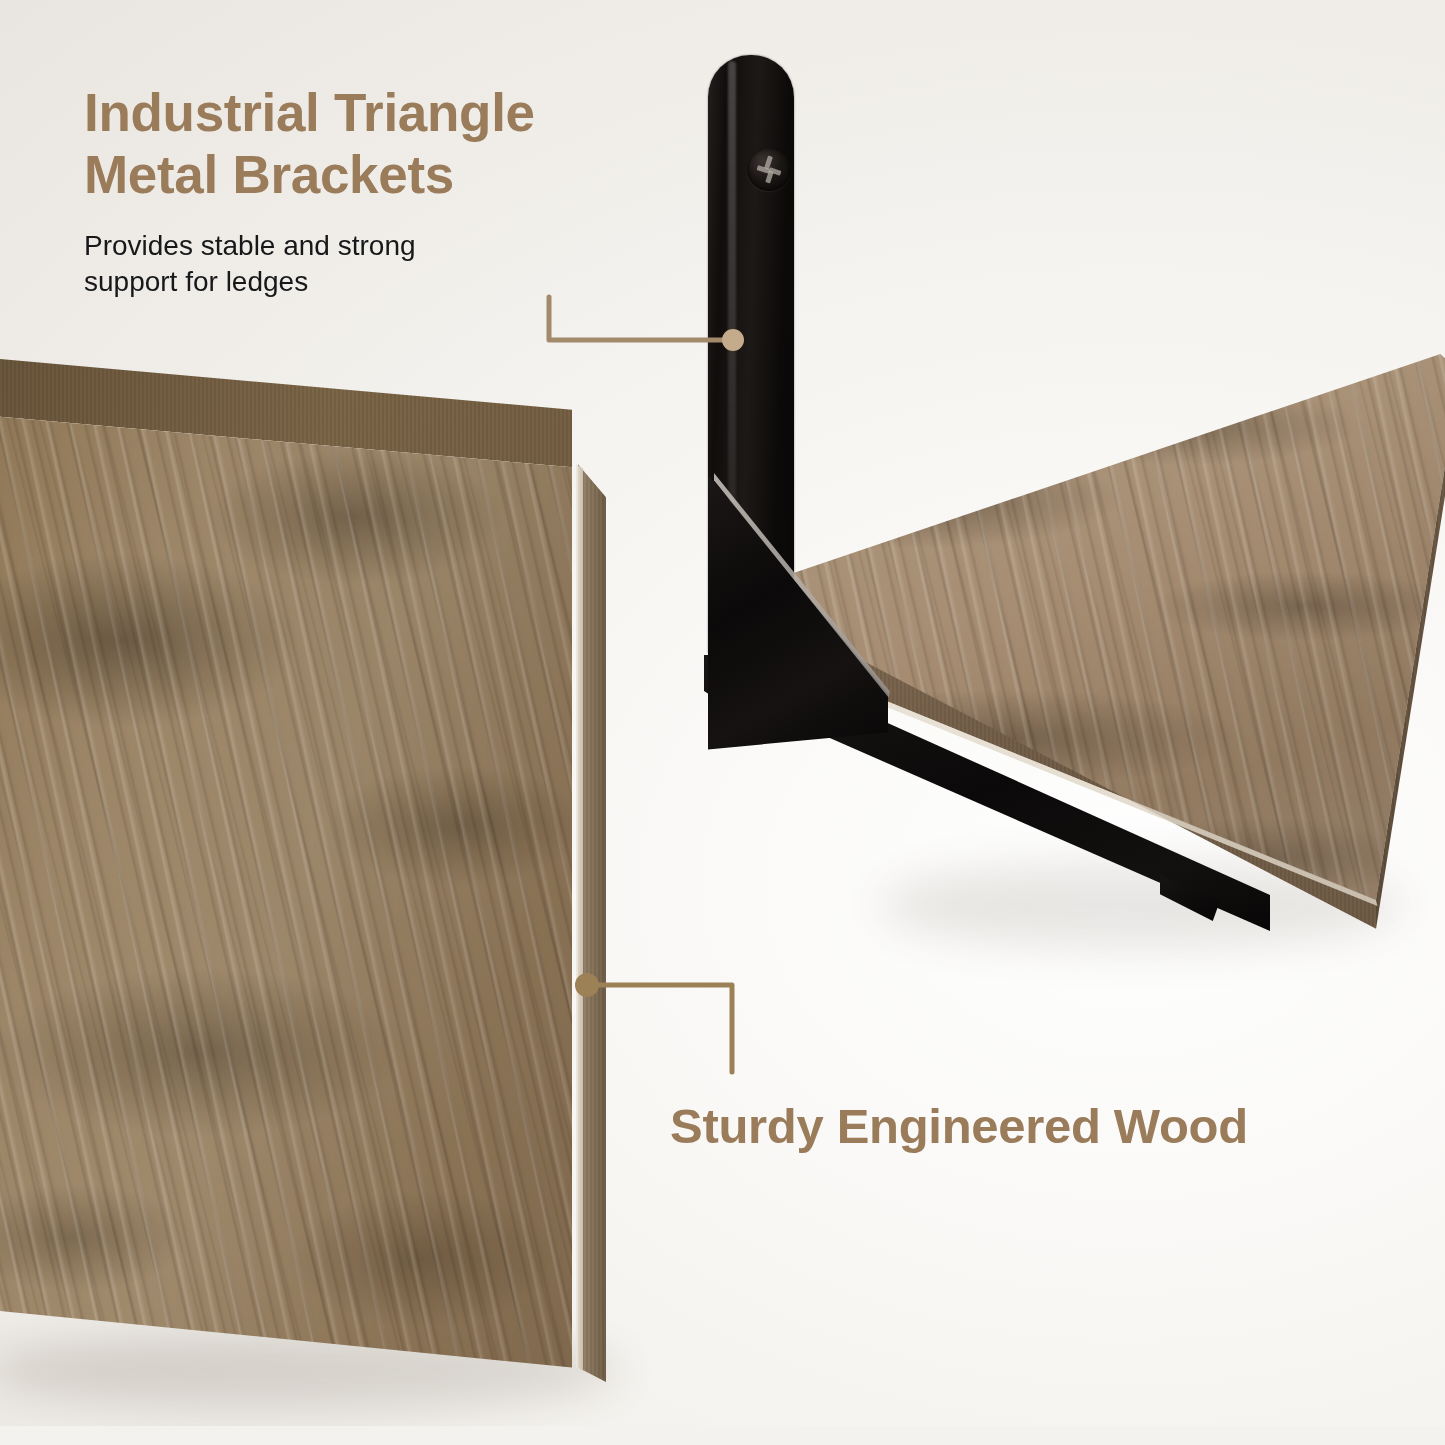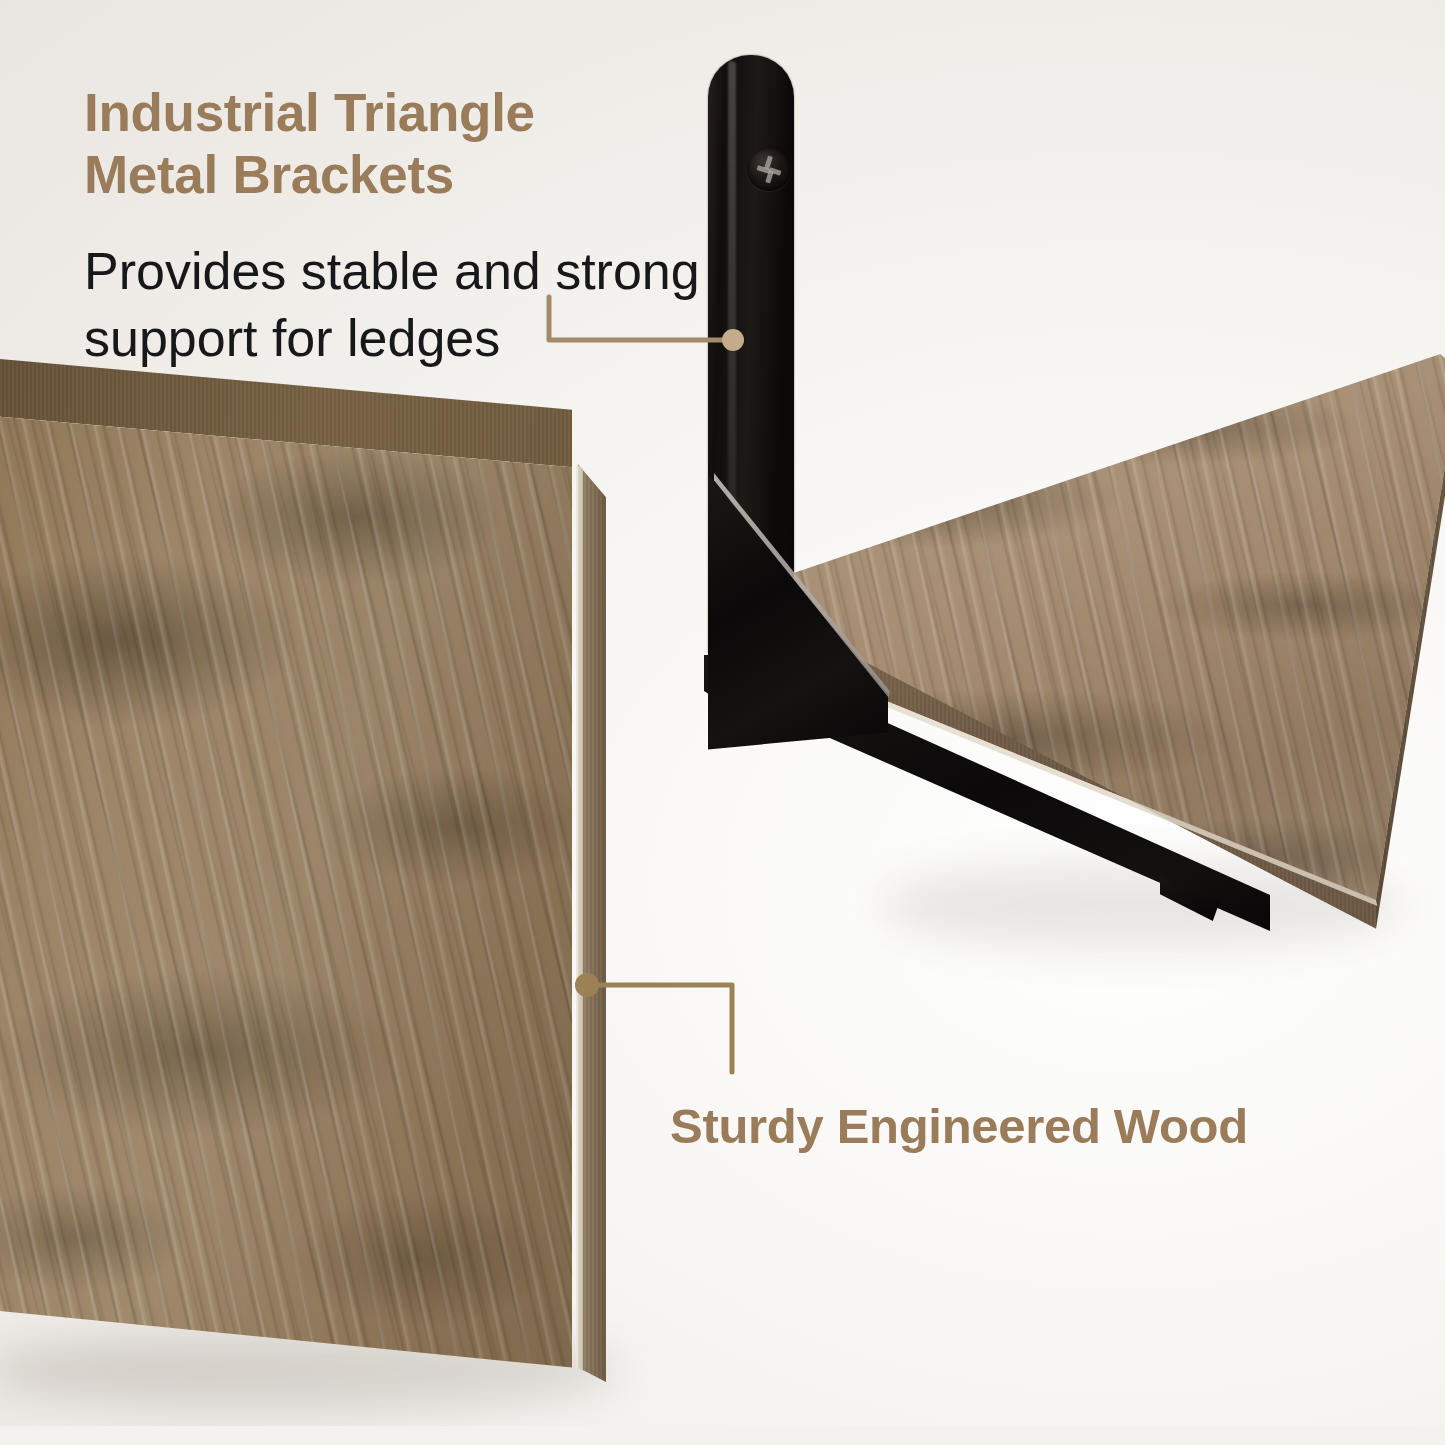--- a/index.html
+++ b/index.html
@@ -30,21 +30,21 @@
   }
   .subline{
     font-weight:400;
     color:#17181a;
     line-height:1.28;
     white-space:pre-line;
   }
 
   #block-top{left:84px;top:82px;}
   #block-top .headline{font-size:53px;color:#9a7c5a;}
-  #block-top .subline{font-size:52px;margin-top:32px;}
+  #block-top .subline{font-size:28px;margin-top:22px;}
 
   #block-bottom{left:636px;top:1098px;width:790px;margin-left:34px;}
   #block-bottom .headline{font-size:49px;color:#9a7c5a;white-space:nowrap;}
   #block-bottom .subline{font-size:39px;margin-top:20px;}
 
   
   .leader{position:absolute;pointer-events:none;}
 
   
   .board{position:absolute;}

